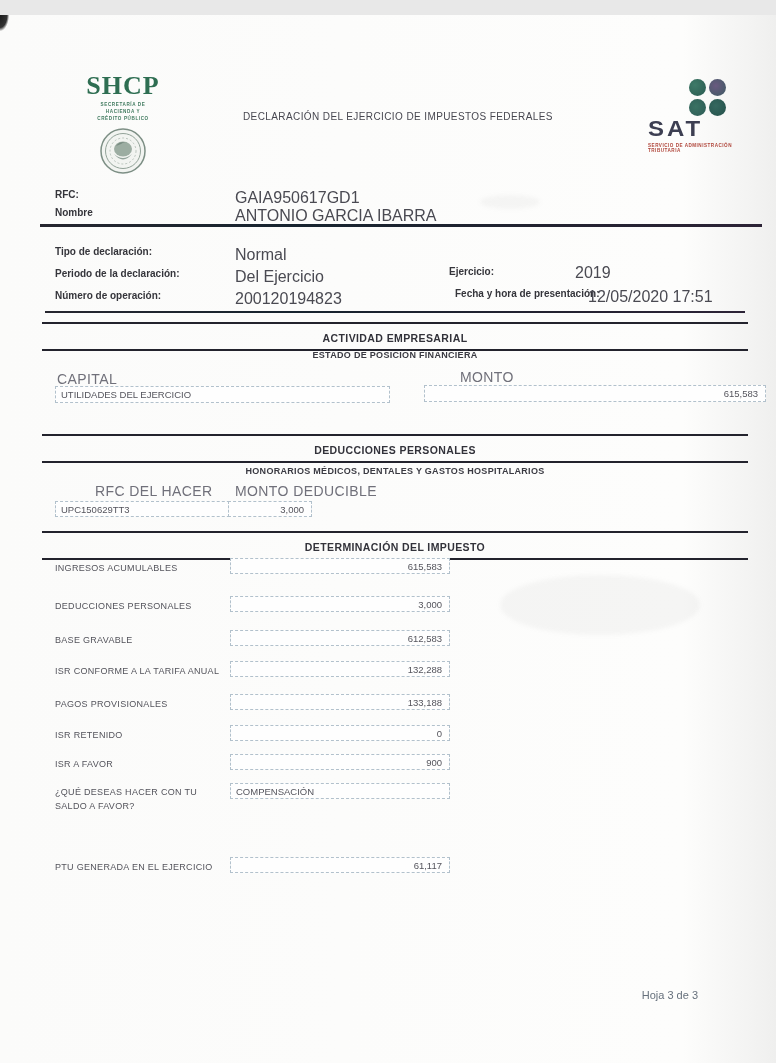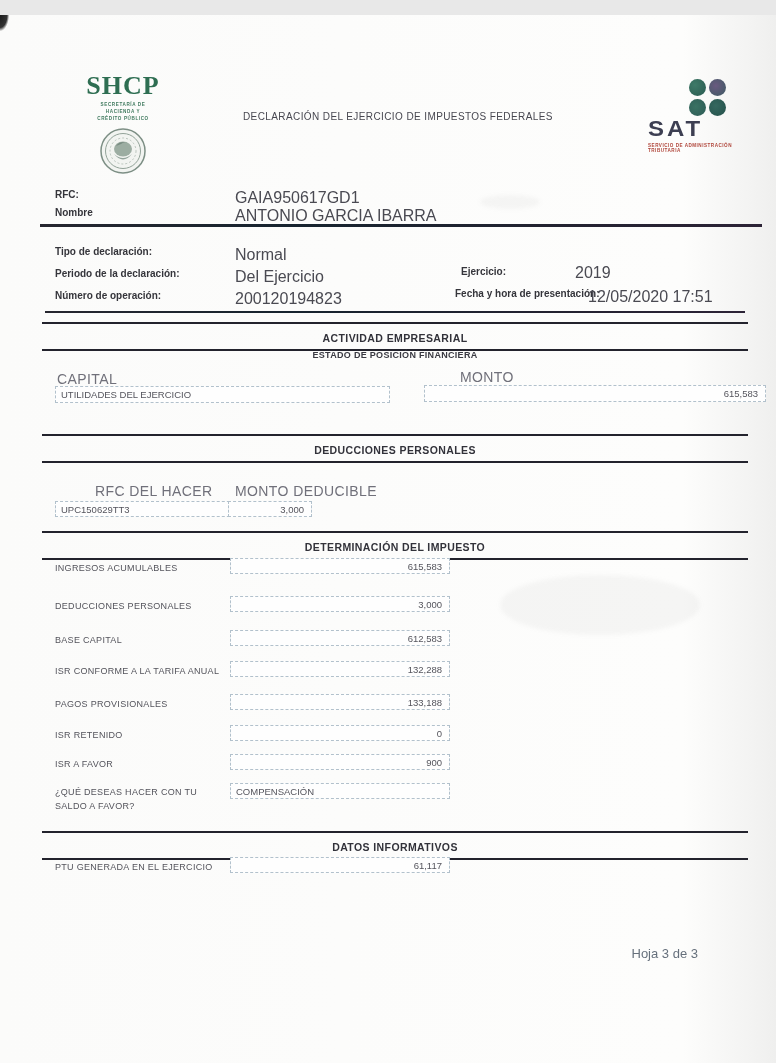--- a/index.html
+++ b/index.html
@@ -59,21 +59,21 @@
 
   .field{position:absolute;border:1px dashed #b2c1cc;background:#fefefe;
     display:flex;align-items:center;font-size:9.5px;color:#54545c;box-sizing:border-box;}
   .field.right{justify-content:flex-end;padding-right:7px;}
   .field.left{justify-content:flex-start;padding-left:5px;}
 
   .det-label{position:absolute;left:55px;font-size:9px;letter-spacing:.3px;color:#53535b;
     width:170px;line-height:1.5;}
   .det-field{left:230px;width:220px;height:16px;}
 
-  .footer{position:absolute;right:78px;top:931px;font-size:13px;color:#66707c;padding-left:20px;}
+  .footer{position:absolute;right:78px;top:974px;font-size:11px;color:#66707c;padding-left:20px;}
 </style>
 </head>
 <body>
 
 <div class="page">
 
   <div class="corner-mark"></div>
 
   <div class="shcp">
     <div class="shcp-word">SHCP</div>
@@ -109,21 +109,21 @@
   <span class="abs val" style="left:235px;top:174px">GAIA950617GD1</span>
   <span class="abs lbl" style="left:55px;top:192px">Nombre</span>
   <span class="abs val" style="left:235px;top:192px">ANTONIO GARCIA IBARRA</span>
 
   <div class="rule rule-thick" style="left:40px;top:209px;width:722px"></div>
 
   <span class="abs lbl" style="left:55px;top:231px">Tipo de declaración:</span>
   <span class="abs val" style="left:235px;top:231px">Normal</span>
   <span class="abs lbl" style="left:55px;top:253px">Periodo de la declaración:</span>
   <span class="abs val" style="left:235px;top:253px">Del Ejercicio</span>
-  <span class="abs lbl" style="left:461px;top:251px">Ejercicio:</span>
+  <span class="abs lbl" style="left:449px;top:251px">Ejercicio:</span>
   <span class="abs val" style="left:575px;top:249px">2019</span>
   <span class="abs lbl" style="left:55px;top:275px">Número de operación:</span>
   <span class="abs val" style="left:235px;top:275px">200120194823</span>
   <span class="abs lbl" style="left:455px;top:273px">Fecha y hora de presentación:</span>
   <span class="abs val" style="left:588px;top:273px">12/05/2020 17:51</span>
 
   <div class="rule rule-thin" style="left:45px;top:296px;width:700px"></div>
 
   <div class="band" style="top:307px">
     <span class="band-title">ACTIVIDAD EMPRESARIAL</span>
@@ -134,20 +134,21 @@
   <div class="field left" style="left:55px;top:371px;width:335px;height:17px">
     <span>UTILIDADES DEL EJERCICIO</span>
   </div>
   <div class="field right" style="left:424px;top:370px;width:342px;height:17px">
     <span>615,583</span>
   </div>
 
   <div class="band" style="top:419px">
     <span class="band-title">DEDUCCIONES PERSONALES</span>
   </div>
+  <div class="subhead" style="top:451px">HONORARIOS MÉDICOS, DENTALES Y GASTOS HOSPITALARIOS</div>
   <span class="collbl" style="left:95px;top:468px">RFC DEL HACER</span>
   <span class="collbl" style="left:235px;top:468px">MONTO DEDUCIBLE</span>
   <div class="field left" style="left:55px;top:486px;width:190px;height:16px">
     <span>UPC150629TT3</span>
   </div>
   <div class="field right" style="left:228px;top:486px;width:84px;height:16px">
     <span>3,000</span>
   </div>
 
   <div class="band" style="top:516px">
@@ -157,21 +158,21 @@
   <span class="det-label" style="top:547px">INGRESOS ACUMULABLES</span>
   <div class="field right det-field" style="top:543px">
     <span>615,583</span>
   </div>
 
   <span class="det-label" style="top:585px">DEDUCCIONES PERSONALES</span>
   <div class="field right det-field" style="top:581px">
     <span>3,000</span>
   </div>
 
-  <span class="det-label" style="top:619px">BASE CAPITAL</span>
+  <span class="det-label" style="top:619px">BASE GRAVABLE</span>
   <div class="field right det-field" style="top:615px">
     <span>612,583</span>
   </div>
 
   <span class="det-label" style="top:650px">ISR CONFORME A LA TARIFA ANUAL</span>
   <div class="field right det-field" style="top:646px">
     <span>132,288</span>
   </div>
 
   <span class="det-label" style="top:683px">PAGOS PROVISIONALES</span>
@@ -187,23 +188,20 @@
   <span class="det-label" style="top:743px">ISR A FAVOR</span>
   <div class="field right det-field" style="top:739px">
     <span>900</span>
   </div>
 
   <span class="det-label" style="top:771px">¿QUÉ DESEAS HACER CON TU SALDO A FAVOR?</span>
   <div class="field left det-field" style="top:768px">
     <span>COMPENSACIÓN</span>
   </div>
 
-  <div class="band" style="top:816px">
-    <span class="band-title">DATOS INFORMATIVOS</span>
-  </div>
   <span class="det-label" style="top:846px">PTU GENERADA EN EL EJERCICIO</span>
   <div class="field right det-field" style="top:842px">
     <span>61,117</span>
   </div>
 
   <div class="footer">Hoja 3 de 3</div>
 
   <div class="smudge" style="left:480px;top:180px;width:60px;height:14px"></div>
   <div class="smudge" style="left:500px;top:560px;width:200px;height:60px"></div>
 

